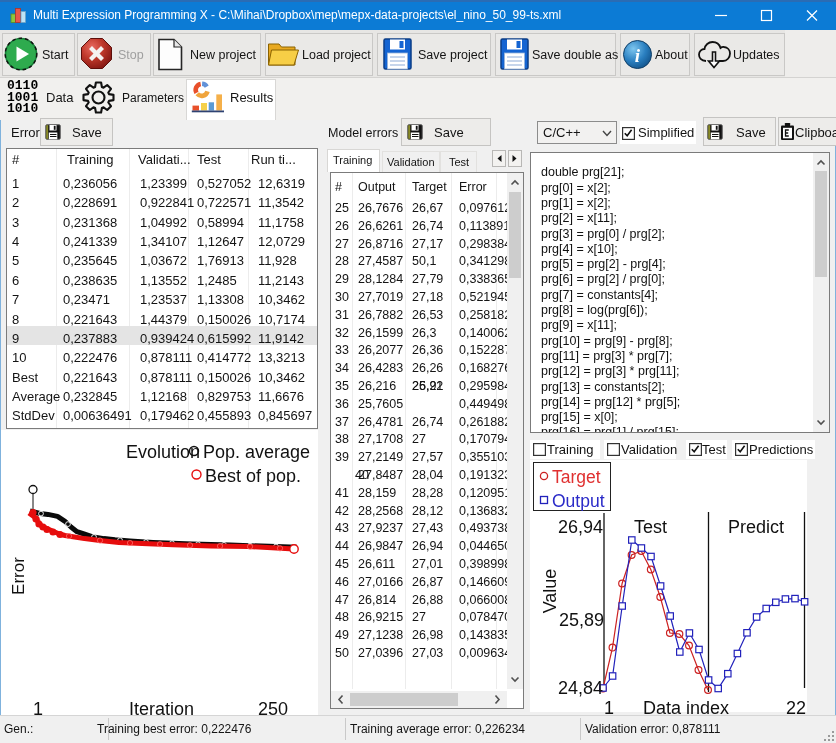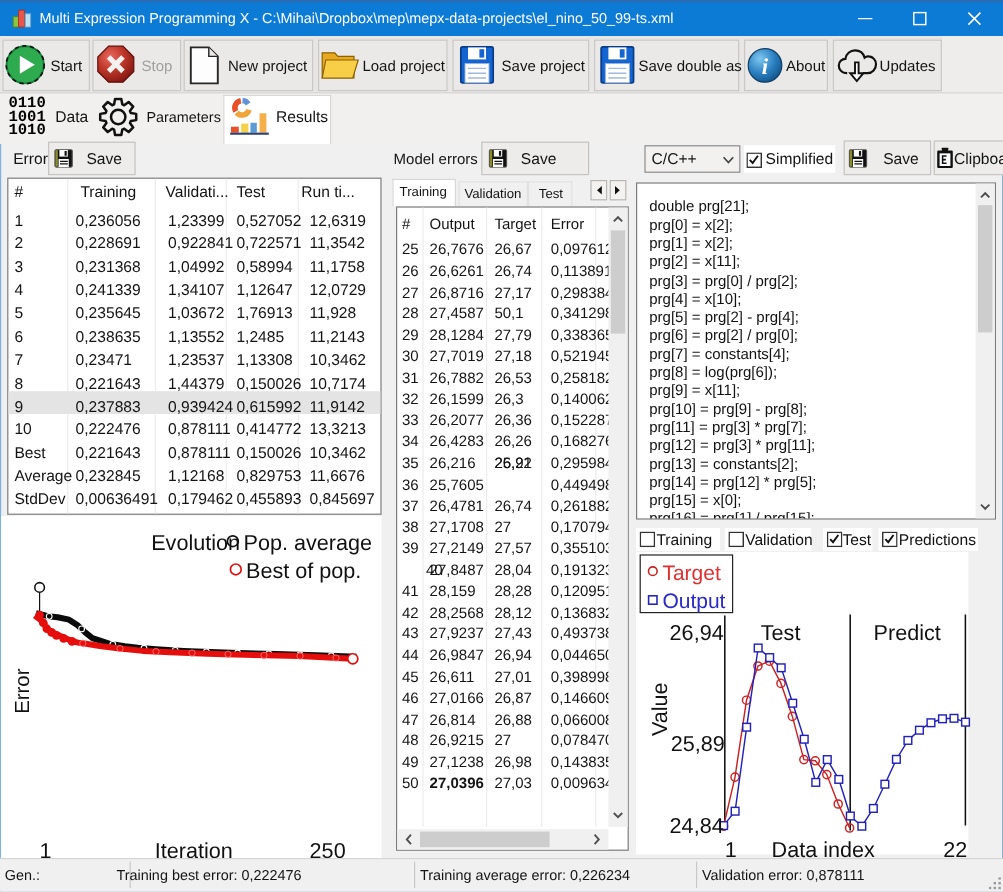--- a/index.html
+++ b/index.html
@@ -388,21 +388,21 @@
 <div class="mcell" style="left:459px;top:592.6px;">0,066008</div>
 <div class="mcell" style="left:335px;top:610.4px;">48</div>
 <div class="mcell" style="left:358px;top:610.4px;">26,9215</div>
 <div class="mcell" style="left:412px;top:610.4px;">27</div>
 <div class="mcell" style="left:459px;top:610.4px;">0,078470</div>
 <div class="mcell" style="left:335px;top:628.2px;">49</div>
 <div class="mcell" style="left:358px;top:628.2px;">27,1238</div>
 <div class="mcell" style="left:412px;top:628.2px;">26,98</div>
 <div class="mcell" style="left:459px;top:628.2px;">0,143835</div>
 <div class="mcell" style="left:335px;top:646.0px;">50</div>
-<div class="mcell" style="left:358px;top:646.0px;font-weight:bold;">27,0396</div>
+<div class="mcell" style="left:358px;top:646.0px;">27,0396</div>
 <div class="mcell" style="left:412px;top:646.0px;">27,03</div>
 <div class="mcell" style="left:459px;top:646.0px;">0,009634</div>
 <div class="abs" style="left:507px;top:173px;width:16px;height:516px;background:#f0f0f0;"></div>
 <div class="abs" style="left:509px;top:192px;width:12px;height:86px;background:#cdcdcd;"></div>
 <svg class="abs" style="left:507px;top:173px;" width="16" height="516" viewBox="0 0 16 516">
 <path d="M4.5 11.5 L8 8 L11.5 11.5" fill="none" stroke="#505050" stroke-width="1.6"></path>
 <path d="M4.5 504.5 L8 508 L11.5 504.5" fill="none" stroke="#505050" stroke-width="1.6"></path>
 </svg>
 <div class="abs" style="left:331px;top:691px;width:176px;height:17px;background:#f0f0f0;"></div>
 <div class="abs" style="left:350px;top:693px;width:108px;height:13px;background:#cdcdcd;"></div>

